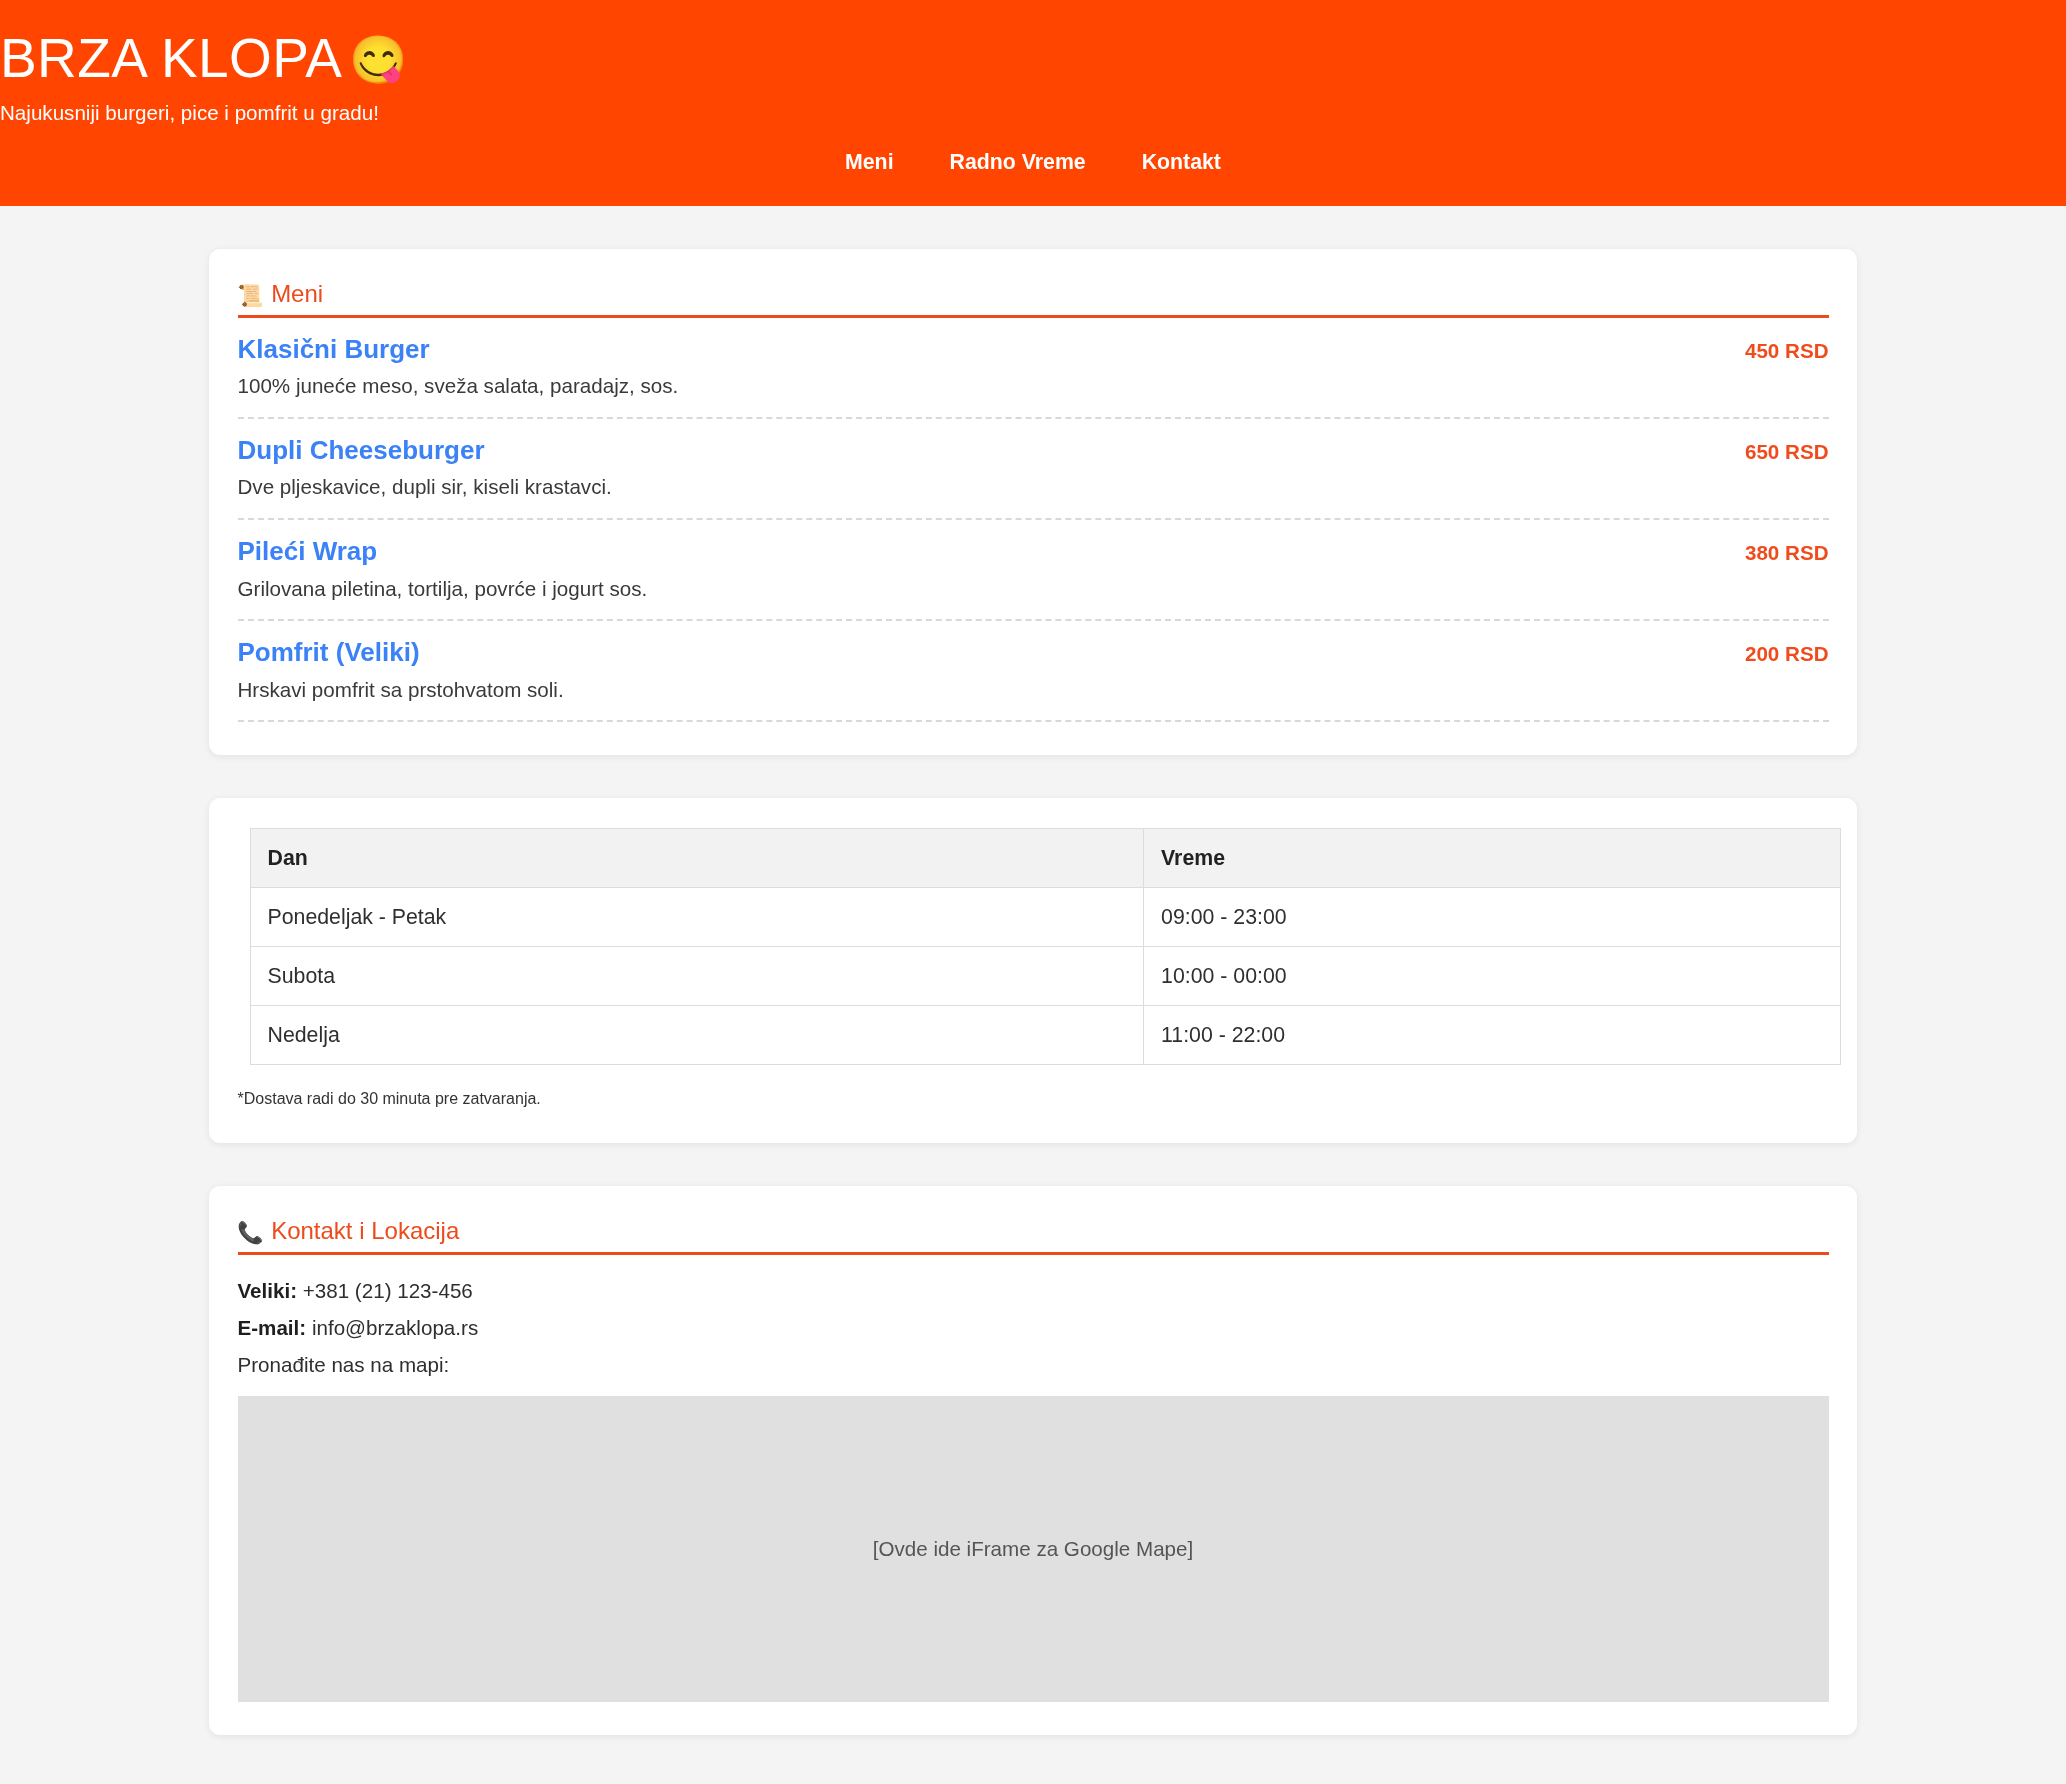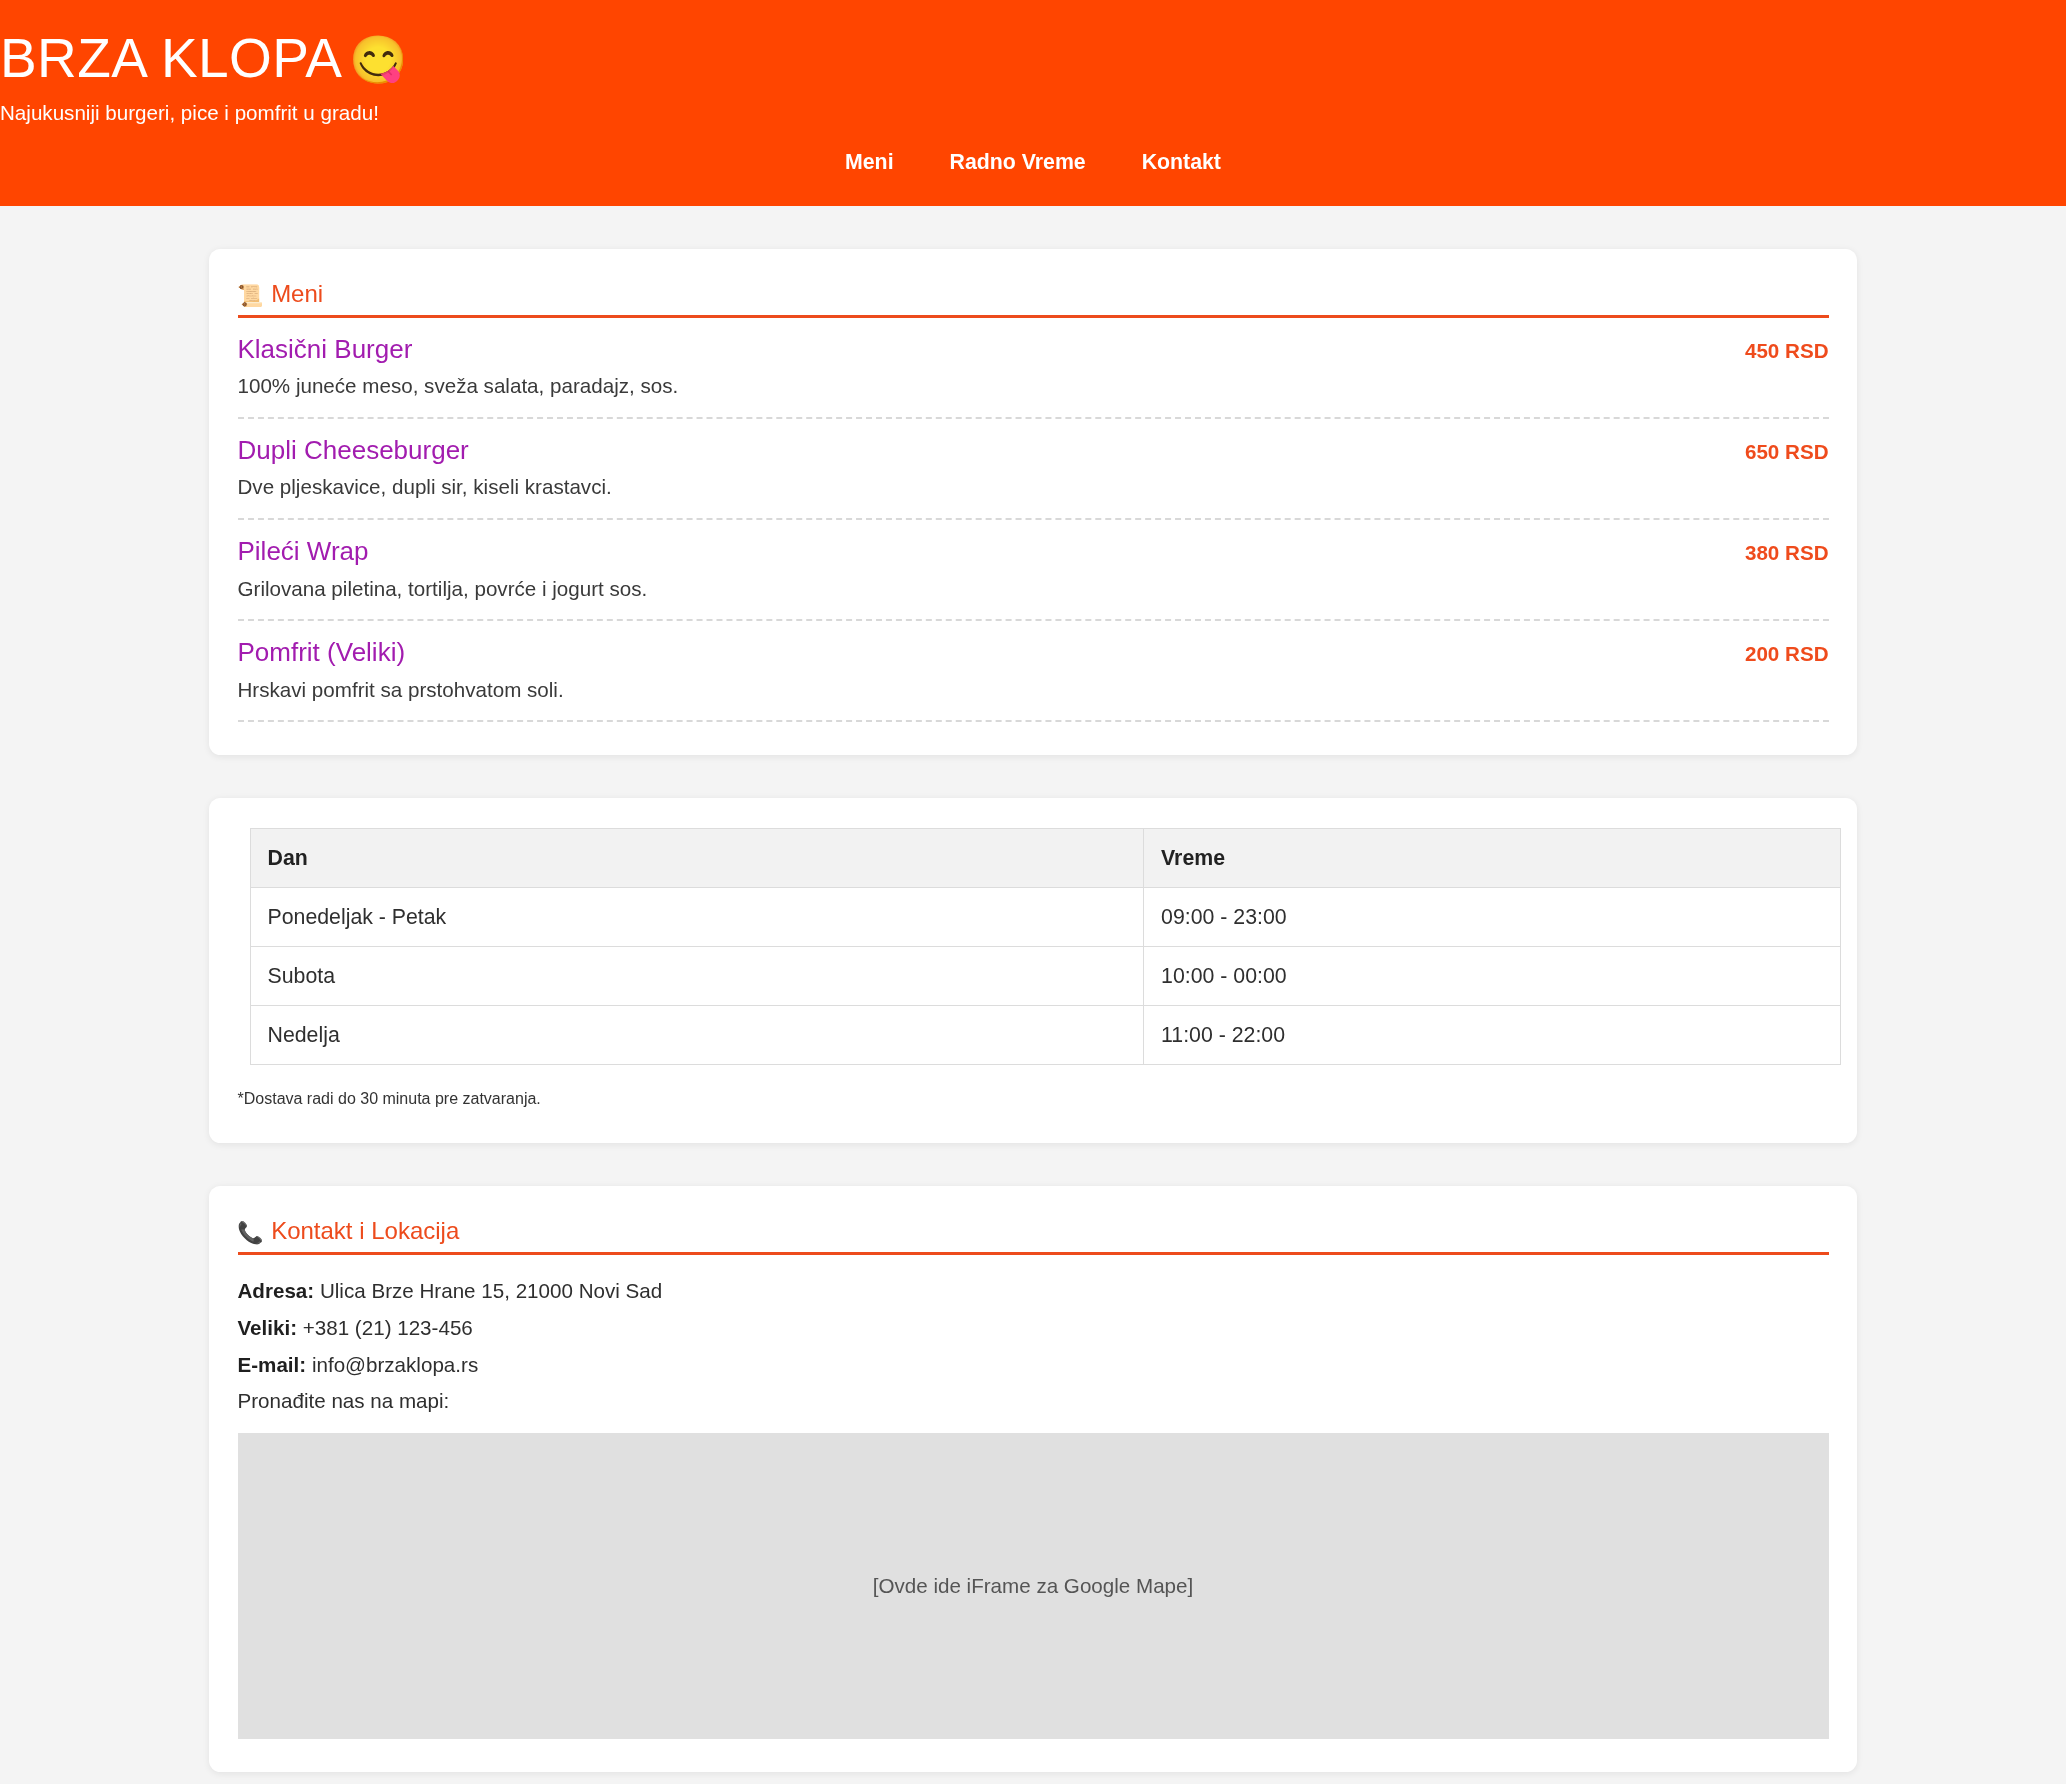--- a/index.html
+++ b/index.html
@@ -93,22 +93,22 @@
     position: relative;
   }
   .menu-item-top {
     display: flex;
     align-items: baseline;
     justify-content: space-between;
     gap: 17px;
   }
   .menu-item-name {
     font-size: 26px;
-    font-weight: 400;
-    color: #a21caf;
+    font-weight: 700;
+    color: #3b82f6;
     line-height: 1.2;
   }
   .menu-item-price {
     font-size: 20.6px;
     font-weight: bold;
     color: #ef4b1c;
     white-space: nowrap;
     line-height: 1.2;
   }
   .menu-item-desc {
@@ -260,24 +260,20 @@
     <p class="hours-note">*Dostava radi do 30 minuta pre zatvaranja.</p>
   </section>
 
   <section class="card">
     <h2 class="section-heading">
       <span class="heading-emoji">📞</span><span>Kontakt i Lokacija</span>
     </h2>
 
     <div class="contact-lines">
       <div class="contact-line">
-        <span class="contact-label">Adresa:</span>
-        <span>Ulica Brze Hrane 15, 21000 Novi Sad</span>
-      </div>
-      <div class="contact-line">
         <span class="contact-label">Veliki:</span>
         <span>+381 (21) 123-456</span>
       </div>
       <div class="contact-line">
         <span class="contact-label">E-mail:</span>
         <span>info@brzaklopa.rs</span>
       </div>
       <div class="contact-maplabel">Pronađite nas na mapi:</div>
     </div>
 

